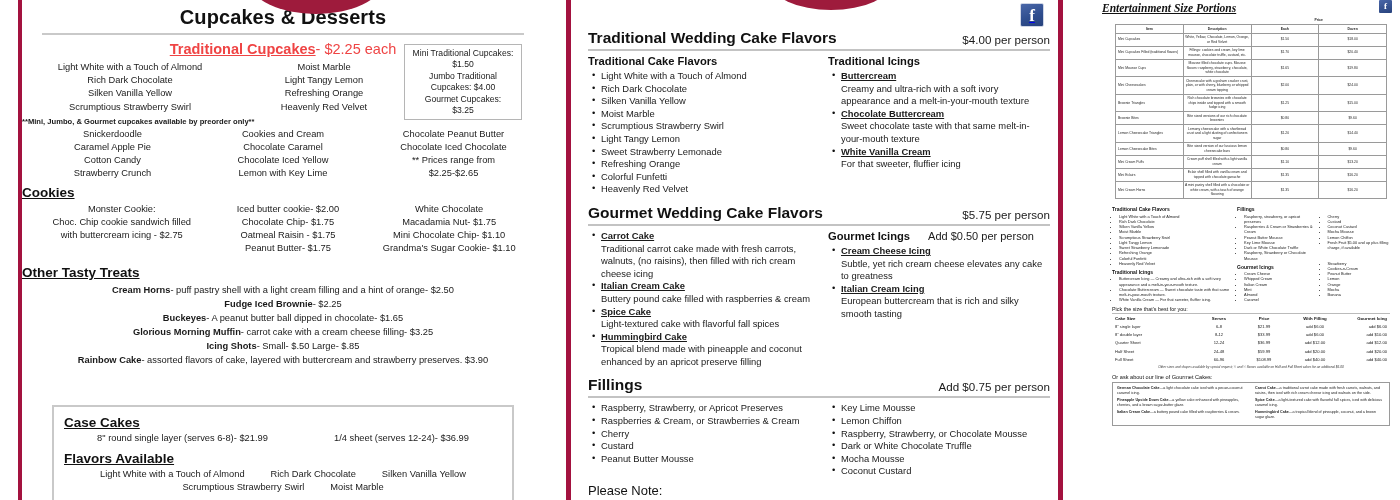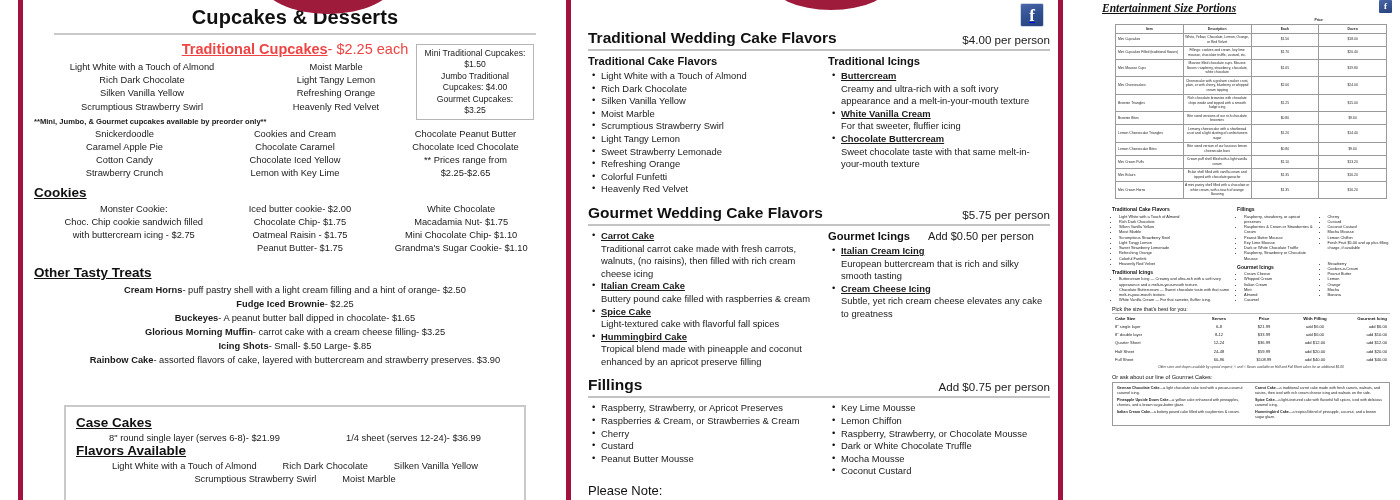--- a/index.html
+++ b/index.html
@@ -13,21 +13,21 @@
   #stage { position: relative; width: 1400px; height: 500px; background: #fff; }
 
   
   .vrule { position: absolute; top: 0; bottom: 0; width: 5px; background: #a3123f; }
   .vrule.thin { width: 3px; }
 
   
   .panel { position: absolute; top: 0; bottom: 0; overflow: hidden; background: #fff; }
 
   
-  #leftPanel { left: 34px; width: 522px; }
+  #leftPanel { left: 22px; width: 522px; }
   .blob {
     position: absolute; left: 228px; top: -26px;
     width: 132px; height: 40px; background: #9e1b3c;
     border-radius: 0 0 70px 70px / 0 0 34px 34px;
   }
   .big-title {
     text-align: center; font-size: 20px; font-weight: bold;
     color: #111; letter-spacing: .1px; padding-top: 6px;
   }
   .hr-grey { border-top: 2px solid #c9c9c9; margin: 4px 20px 6px 20px; }
@@ -242,21 +242,21 @@
       <div class="treat-line"><b>Icing Shots</b><span>- Small- $.50  Large- $.85</span></div>
       <div class="treat-line"><b>Rainbow Cake</b><span>- assorted flavors of cake, layered with buttercream and strawberry preserves.  $3.90</span></div>
     </div>
 
     <div class="case-box">
       <div class="u-head" style="margin-top:2px">Case Cakes</div>
       <div class="case-row">
         <div>8" round single layer (serves 6-8)- $21.99</div>
         <div>1/4 sheet (serves 12-24)- $36.99</div>
       </div>
-      <div class="u-head" style="margin-top:0">Flavors  Available</div>
+      <div class="u-head" style="margin-top:8px">Flavors  Available</div>
       <div class="case-row" style="justify-content:center;gap:26px">
         <div>Light White with a Touch of Almond</div>
         <div>Rich Dark Chocolate</div>
         <div>Silken Vanilla Yellow</div>
       </div>
       <div class="case-row" style="justify-content:center;gap:26px">
         <div>Scrumptious Strawberry Swirl</div>
         <div>Moist Marble</div>
       </div>
     </div>
@@ -288,22 +288,22 @@
           <li>Sweet Strawberry Lemonade</li>
           <li>Refreshing Orange</li>
           <li>Colorful Funfetti</li>
           <li>Heavenly Red Velvet</li>
         </ul>
       </div>
       <div>
         <div class="subhead">Traditional Icings</div>
         <ul class="bul">
           <li><span class="t">Buttercream</span><span class="d">Creamy and ultra-rich with a soft ivory appearance and a melt-in-your-mouth texture</span></li>
+          <li><span class="t">Chocolate Buttercream</span><span class="d">Sweet chocolate taste with that same melt-in-your-mouth texture</span></li>
           <li><span class="t">White Vanilla Cream</span><span class="d">For that sweeter, fluffier icing</span></li>
-          <li><span class="t">Chocolate Buttercream</span><span class="d">Sweet chocolate taste with that same melt-in-your-mouth texture</span></li>
         </ul>
       </div>
     </div>
 
     <div class="mid-head" style="margin-top:8px">
       <h2>Gourmet Wedding Cake Flavors</h2>
       <div class="price">$5.75 per person</div>
     </div>
     <div class="mid-rule"></div>
 
@@ -315,22 +315,22 @@
           <li><span class="t">Spice Cake</span><span class="d">Light-textured cake with flavorful fall spices</span></li>
           <li><span class="t">Hummingbird Cake</span><span class="d">Tropical blend made with pineapple and coconut enhanced by an apricot preserve filling</span></li>
         </ul>
       </div>
       <div>
         <div class="icing-head-row">
           <div class="subhead">Gourmet Icings</div>
           <div class="add">Add $0.50 per person</div>
         </div>
         <ul class="bul">
+          <li><span class="t">Cream Cheese Icing</span><span class="d">Subtle, yet rich cream cheese elevates any cake to greatness</span></li>
           <li><span class="t">Italian Cream Icing</span><span class="d">European buttercream that is rich and silky smooth tasting</span></li>
-          <li><span class="t">Cream Cheese Icing</span><span class="d">Subtle, yet rich cream cheese elevates any cake to greatness</span></li>
         </ul>
       </div>
     </div>
 
     <div class="mid-head" style="margin-top:8px">
       <h2>Fillings</h2>
       <div class="price">Add $0.75 per person</div>
     </div>
     <div class="mid-rule"></div>
 

